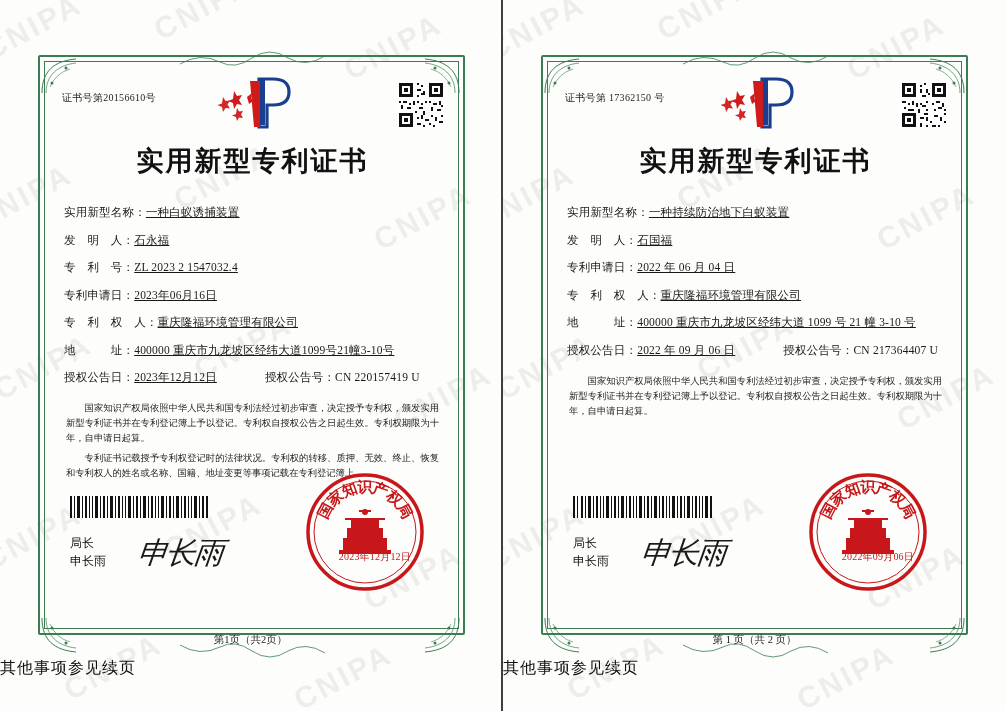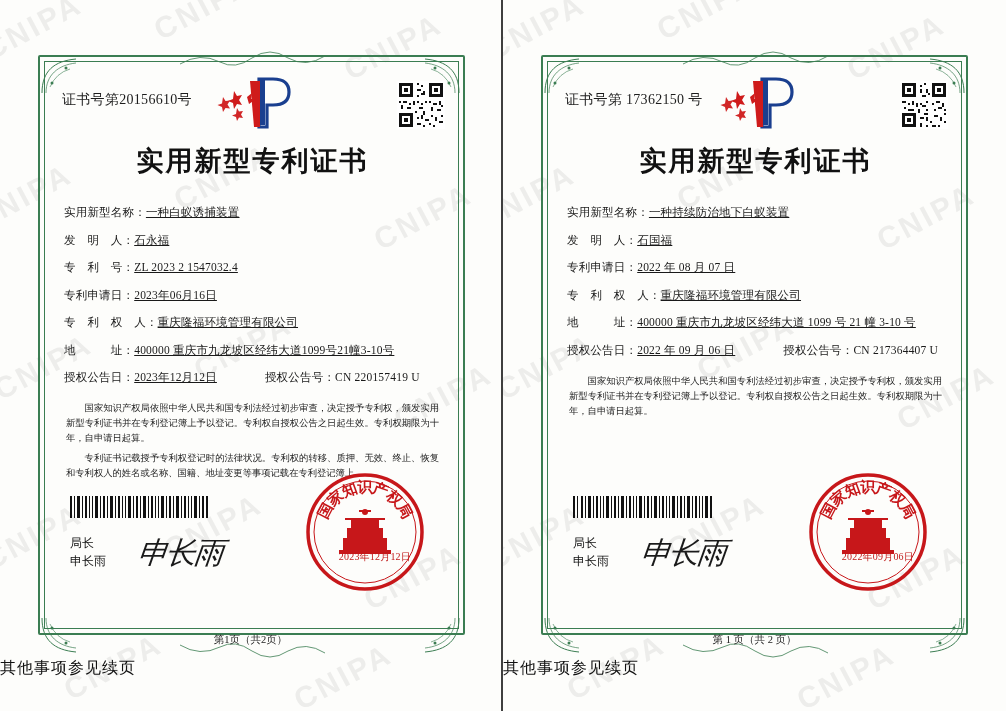--- a/index.html
+++ b/index.html
@@ -67,21 +67,21 @@
     width: 385px; height: 545px;
   }
 
   .top-row {
     position: relative;
     height: 62px;
   }
   .cert-no {
     position: absolute;
     left: 2px; top: 16px;
-    font-size: 14px;
+    font-size: 10px;
     color: #1d1d1d;
     font-family: "Liberation Serif", serif;
     letter-spacing: 0.3px;
   }
   .emblem {
     position: absolute;
     left: 143px; top: 0px;
     width: 100px; height: 56px;
   }
   .qr {
@@ -588,21 +588,21 @@
       <div class="title">实用新型专利证书</div>
 
       <div class="fields">
         <div class="field-row">
           <span class="lbl">实用新型名称：</span><span class="val">一种持续防治地下白蚁装置</span>
         </div>
         <div class="field-row">
           <span class="lbl">发　明　人：</span><span class="val">石国福</span>
         </div>
         <div class="field-row">
-          <span class="lbl">专利申请日：</span><span class="val">2022 年 08 月 07 日</span>
+          <span class="lbl">专利申请日：</span><span class="val">2022 年 06 月 04 日</span>
         </div>
         <div class="field-row">
           <span class="lbl">专　利　权　人：</span><span class="val">重庆隆福环境管理有限公司</span>
         </div>
         <div class="field-row">
           <span class="lbl">地　　　址：</span><span class="val">400000 重庆市九龙坡区经纬大道 1099 号 21 幢 3-10 号</span>
         </div>
         <div class="field-row two">
           <span class="lbl">授权公告日：</span><span class="val">2022 年 09 月 06 日</span><span class="second"><span>授权公告号：</span><span>CN 217364407 U</span></span>
         </div>

